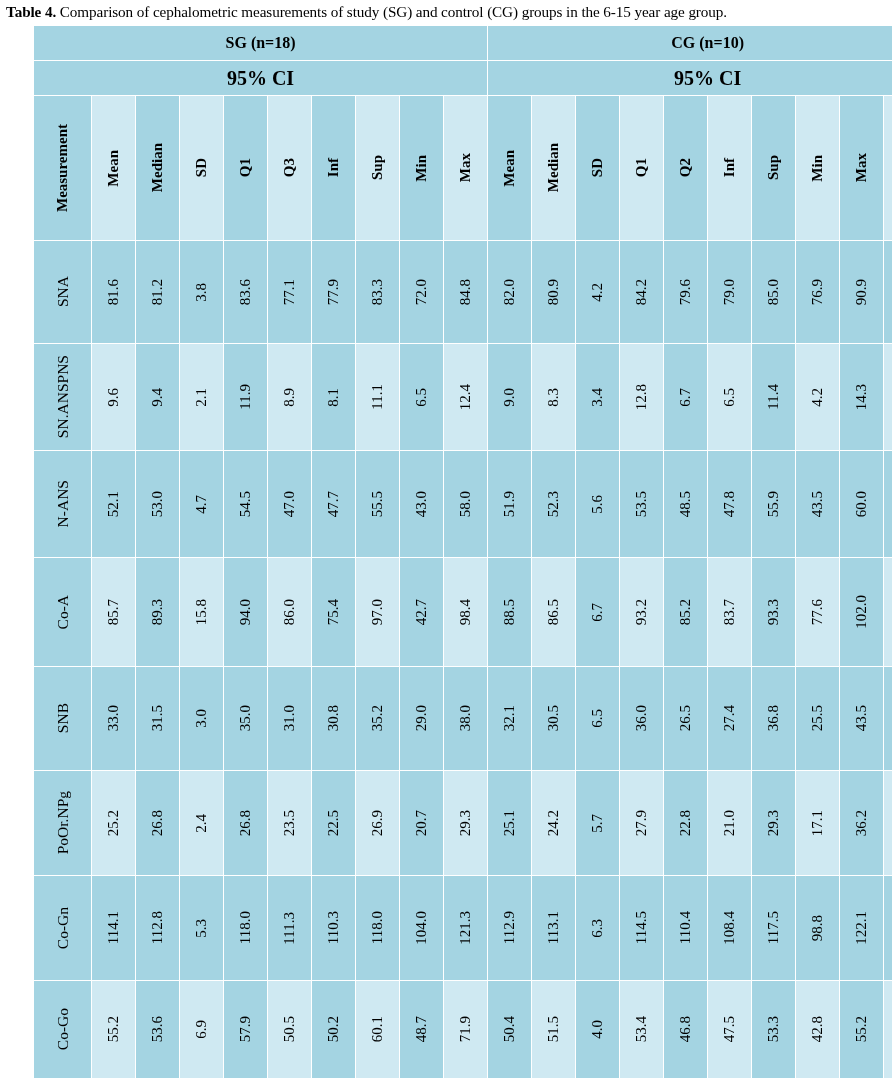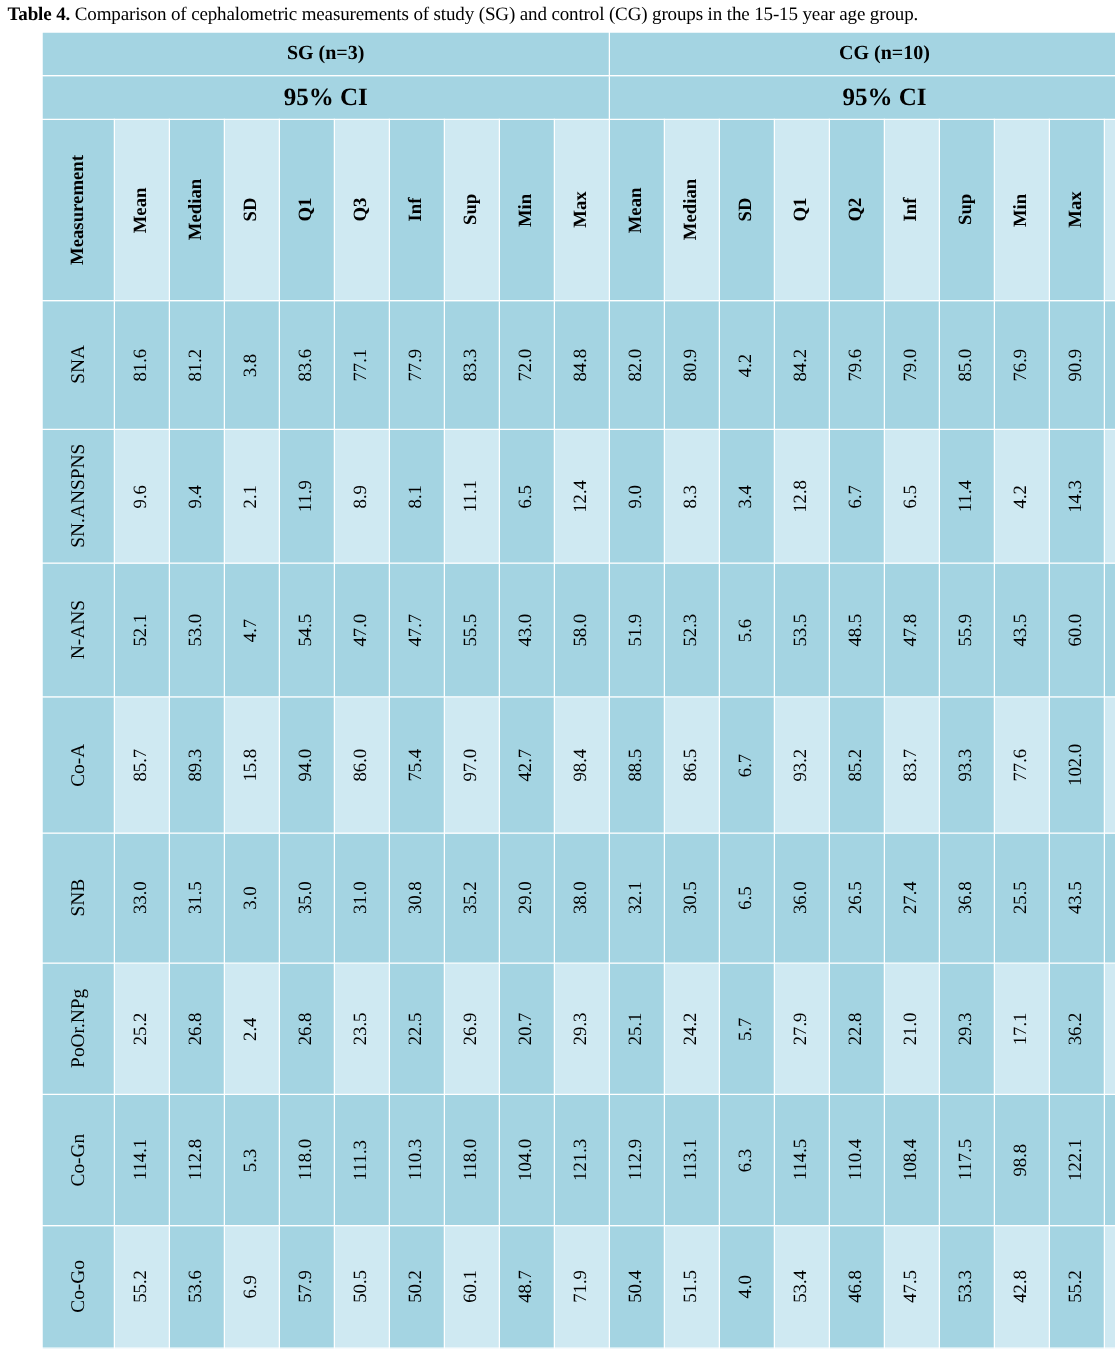--- a/index.html
+++ b/index.html
@@ -101,21 +101,21 @@
   col.cmeas{width:58px;}
   col.cstd{width:44px;}
 </style>
 </head>
 <body>
 
 <div class="page">
 
   <div class="caption">
     <b>Table 4.</b>
-    <span>Comparison of cephalometric measurements of study (SG) and control (CG) groups in the 15-15 year age group.</span>
+    <span>Comparison of cephalometric measurements of study (SG) and control (CG) groups in the 6-15 year age group.</span>
   </div>
 
   <div class="tablewrap">
     <table class="t">
       <colgroup id="cols">
           <col class="cmeas">
           <col class="cstd">
           <col class="cstd">
           <col class="cstd">
           <col class="cstd">
@@ -130,21 +130,21 @@
           <col class="cstd">
           <col class="cstd">
           <col class="cstd">
           <col class="cstd">
           <col class="cstd">
           <col class="cstd">
           <col class="cstd">
         </colgroup>
       <thead>
         <tr id="grp-row">
-            <td class="grp" colspan="10">SG (n=3)</td>
+            <td class="grp" colspan="10">SG (n=18)</td>
             <td class="grp" colspan="10">CG (n=10)</td>
           </tr>
         <tr id="ci-row">
             <td class="ci" colspan="10">95% CI</td>
             <td class="ci" colspan="10">95% CI</td>
           </tr>
         <tr id="hdr-row">
             <td class="hdr">
               <span class="rot">Measurement</span>
             </td>

